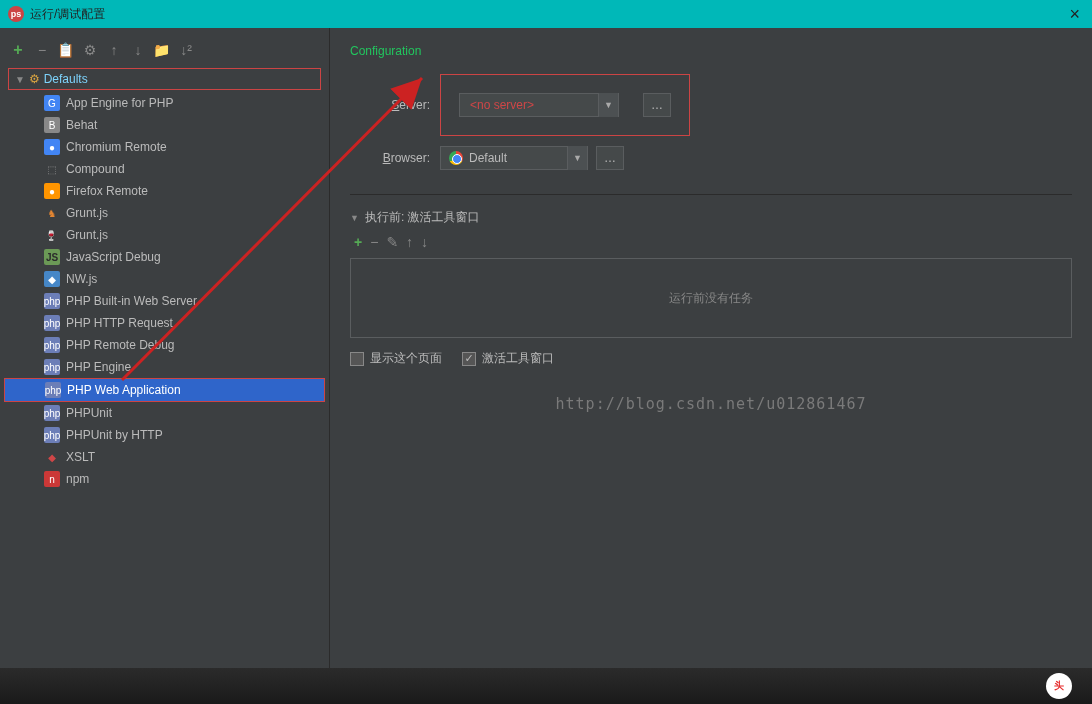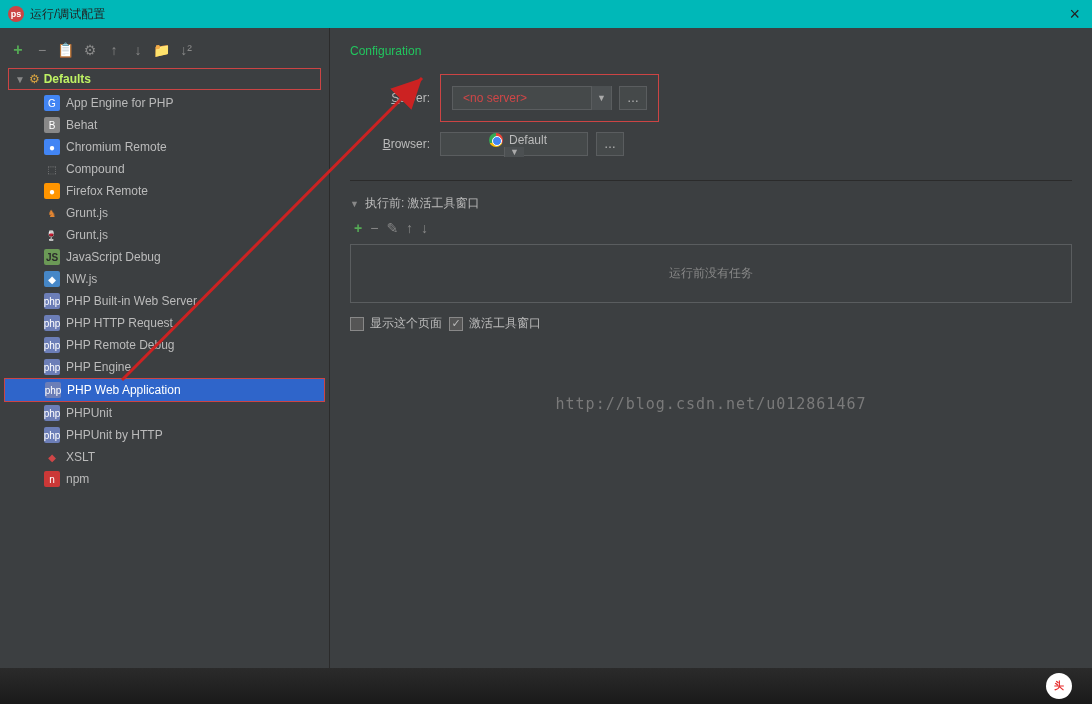--- a/index.html
+++ b/index.html
@@ -15,21 +15,21 @@
     
     .left-panel { width: 330px; border-right: 1px solid #2b2b2b; display: flex; flex-direction: column; padding-top: 8px; }
     .toolbar { display: flex; align-items: center; gap: 4px; padding: 4px 8px 8px 8px; }
     .tb-btn { width: 20px; height: 20px; display: flex; align-items: center; justify-content: center; cursor: pointer; color: #888; font-size: 14px; }
     .tb-plus { color: #5a5; font-weight: bold; font-size: 16px; }
     
     .tree { flex: 1; overflow: auto; padding: 0 4px; }
     .tree-root { display: flex; align-items: center; gap: 4px; padding: 3px 6px; color: #bbb; border: 1px solid #c44; margin: 0 4px 2px 4px; }
     .tree-root .expand { color: #888; font-size: 10px; }
     .tree-root .gear { color: #d9a441; }
-    .tree-root .label { font-weight: bold; color: #bef264; }
+    .tree-root .label { font-weight: normal; color: #7dd3fc; }
     
     .tree-item { display: flex; align-items: center; gap: 6px; padding: 3px 6px 3px 40px; color: #bbb; cursor: pointer; }
     .tree-item.selected { background: #2f65ca; color: #fff; border: 1px solid #c44; }
     .tree-item .icon { width: 16px; height: 16px; display: flex; align-items: center; justify-content: center; font-size: 10px; border-radius: 2px; flex-shrink: 0; }
     
     .icon-app { background: #4285f4; color: #fff; }
     .icon-behat { background: #888; color: #fff; }
     .icon-chromium { background: #4285f4; border-radius: 50%; color: #fff; }
     .icon-compound { color: #888; }
     .icon-firefox { background: #ff9500; border-radius: 50%; color: #fff; }
@@ -41,47 +41,47 @@
     .icon-xslt { color: #cf4647; }
     .icon-npm { background: #cb3837; color: #fff; font-size: 8px; }
     
     .right-panel { flex: 1; padding: 16px 20px; display: flex; flex-direction: column; position: relative; }
     .config-title { color: #22c55e; margin-bottom: 16px; font-size: 12px; }
     
     .form-row { display: flex; align-items: center; margin-bottom: 10px; }
     .form-label { width: 80px; text-align: right; margin-right: 10px; color: #bbb; }
     .form-label .u { text-decoration: underline; }
     
-    .server-group { display: flex; gap: 7px; border: 1px solid #c44; padding: 11px; justify-content: flex-end; }
+    .server-group { display: flex; gap: 24px; border: 1px solid #c44; padding: 18px; justify-content: flex-end; }
     .dropdown { display: flex; align-items: center; background: #45494a; border: 1px solid #5a5d5f; height: 24px; }
     .dropdown-text { padding: 0 10px; flex: 1; }
     .dropdown-text.red { color: #cf4647; }
     .dropdown-arrow { width: 20px; height: 24px; background: #4c5052; border-left: 1px solid #5a5d5f; display: flex; align-items: center; justify-content: center; color: #aaa; font-size: 9px; }
     .dots-btn { width: 28px; height: 24px; background: #45494a; border: 1px solid #5a5d5f; color: #bbb; display: flex; align-items: center; justify-content: center; cursor: pointer; }
     
     .text-input { flex: 1; height: 24px; background: #45494a; border: 1px solid #5a5d5f; color: #bbb; padding: 0 8px; }
     
-    .browser-dd { width: 148px; flex-direction: column; }
+    .browser-dd { width: 148px; }
     .chrome-icon { width: 14px; height: 14px; border-radius: 50%; background: conic-gradient(#ea4335 0 120deg, #fbbc05 120deg 240deg, #34a853 240deg 360deg); margin-right: 6px; position: relative; }
     .chrome-icon::after { content: ''; position: absolute; top: 3px; left: 3px; width: 8px; height: 8px; background: #4285f4; border-radius: 50%; border: 1px solid #fff; }
     
     .divider { height: 1px; background: #2b2b2b; margin: 14px 0; }
     
     .before-run { display: flex; align-items: center; gap: 6px; color: #bbb; margin-bottom: 8px; cursor: pointer; }
     .before-run .tri { font-size: 9px; color: #888; }
     
     .run-toolbar { display: flex; align-items: center; gap: 8px; margin-bottom: 8px; padding-left: 4px; }
     .run-tb-btn { color: #888; cursor: pointer; font-size: 14px; }
     .run-tb-plus { color: #5a5; font-weight: bold; }
     
-    .task-box { height: 59px; border: 1px solid #5a5d5f; background: #3c3f41; display: flex; align-items: center; justify-content: center; color: #888; margin-bottom: 8px; }
+    .task-box { height: 80px; border: 1px solid #5a5d5f; background: #3c3f41; display: flex; align-items: center; justify-content: center; color: #888; margin-bottom: 8px; }
     
     .watermark { position: absolute; top: 367px; left: 50%; transform: translateX(-50%); color: #7a7a7a; font-family: monospace; font-size: 15px; letter-spacing: 1px; pointer-events: none; }
     
-    .checkbox-row { display: flex; gap: 7px; margin-top: 4px; }
+    .checkbox-row { display: flex; gap: 20px; margin-top: 4px; }
     .cb { display: flex; align-items: center; gap: 6px; color: #bbb; cursor: pointer; }
     .cb-box { width: 14px; height: 14px; border: 1px solid #888; background: #555; display: flex; align-items: center; justify-content: center; }
     .cb-box.checked::after { content: '✓'; color: #bbb; font-size: 11px; }
     
     .bottom-bar { position: absolute; bottom: 0; left: 0; right: 0; height: 36px; background: linear-gradient(to top, #1a1a1a, #2b2b2b); display: flex; align-items: center; justify-content: space-between; padding: 0 20px; }
     .toutiao { display: flex; align-items: center; gap: 6px; }
     .toutiao-logo { width: 26px; height: 26px; background: #fff; border-radius: 50%; display: flex; align-items: center; justify-content: center; font-size: 10px; color: #e62e2e; font-weight: bold; }
     .toutiao-text { color: #fff; font-size: 22px; font-weight: 500; }
     
     .arrow-svg { position: absolute; top: 60px; left: 82px; width: 360px; height: 340px; pointer-events: none; z-index: 10; }

